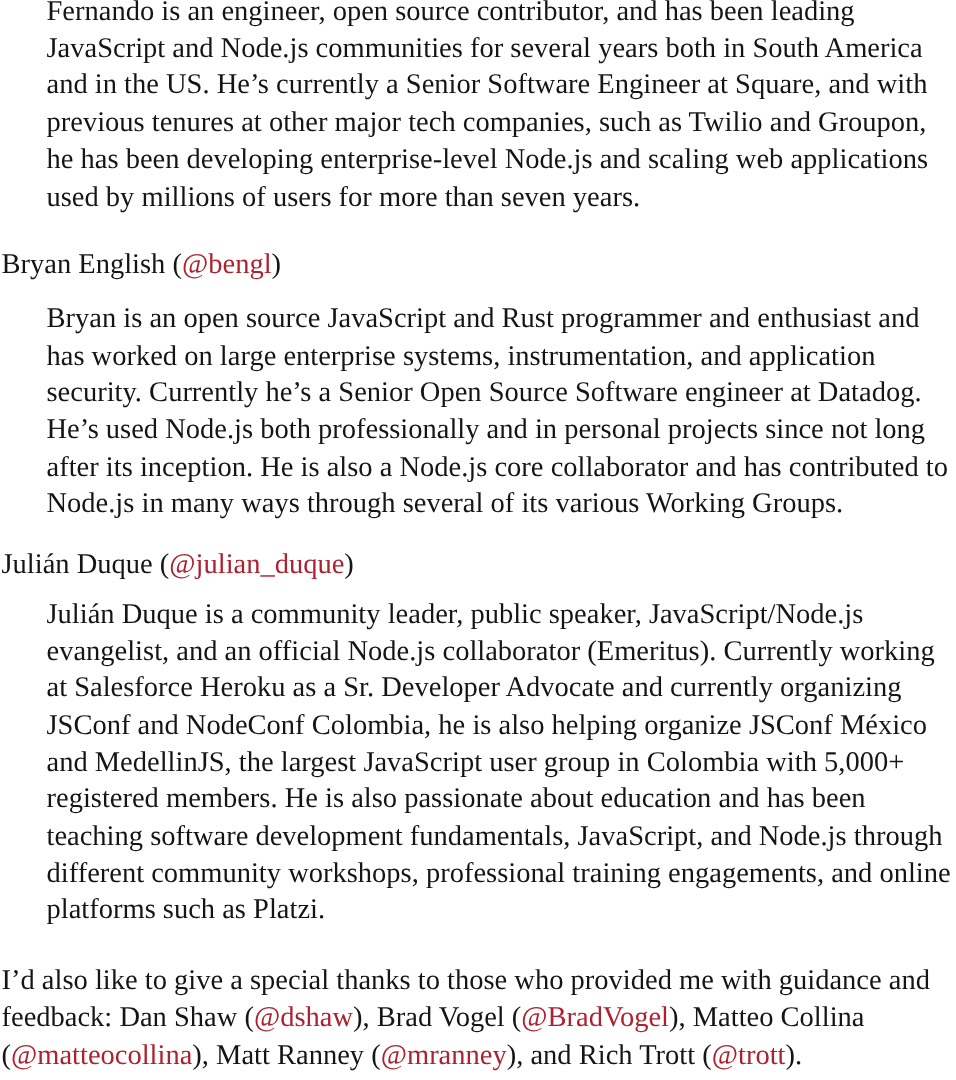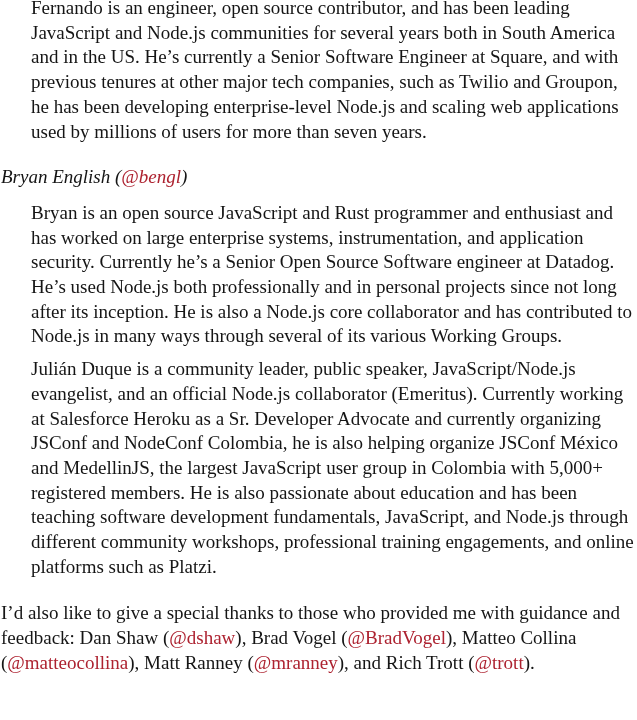--- a/index.html
+++ b/index.html
@@ -26,21 +26,20 @@
   .page p {
     margin: 0;
     font-size: 19px;
     line-height: 24.7px;
     text-align: left;
   }
   .para-indent {
     margin-left: 30px !important;
   }
   .bio-heading {
-    font-style: italic;
     margin-top: 21px !important;
   }
   .bio-heading-2 {
     margin-top: 16px !important;
   }
   .bio-para {
     margin-top: 11px !important;
   }
   .bio-para-2 {
     margin-top: 8px !important;
@@ -59,18 +58,19 @@
 <body>
 
 <div class="page">
 
   <p class="para-indent">Fernando is an engineer, open source contributor, and has been leading JavaScript and Node.js communities for several years both in South America and in the US. He’s currently a Senior Software Engineer at Square, and with previous tenures at other major tech companies, such as Twilio and Groupon, he has been developing enterprise-level Node.js and scaling web applications used by millions of users for more than seven years.</p>
 
   <p class="bio-heading"><span>Bryan English (</span><a class="handle">@bengl</a><span>)</span></p>
 
   <p class="para-indent bio-para">Bryan is an open source JavaScript and Rust programmer and enthusiast and has worked on large enterprise systems, instrumentation, and application security. Currently he’s a Senior Open Source Software engineer at Datadog. He’s used Node.js both professionally and in personal projects since not long after its inception. He is also a Node.js core collaborator and has contributed to Node.js in many ways through several of its various Working Groups.</p>
 
+  <p class="bio-heading bio-heading-2"><span>Julián Duque (</span><a class="handle">@julian_duque</a><span>)</span></p>
 
   <p class="para-indent bio-para bio-para-2">Julián Duque is a community leader, public speaker, JavaScript/Node.js evangelist, and an official Node.js collaborator (Emeritus). Currently working at Salesforce Heroku as a Sr. Developer Advocate and currently organizing JSConf and NodeConf Colombia, he is also helping organize JSConf México and MedellinJS, the largest JavaScript user group in Colombia with 5,000+ registered members. He is also passionate about education and has been teaching software development fundamentals, JavaScript, and Node.js through different community workshops, professional training engagements, and online platforms such as Platzi.</p>
 
   <p class="thanks-para"><span>I’d also like to give a special thanks to those who provided me with guidance and feedback: Dan Shaw (</span><a class="handle">@dshaw</a><span>), Brad Vogel (</span><a class="handle">@BradVogel</a><span>), Matteo Collina (</span><a class="handle">@matteocollina</a><span>), Matt Ranney (</span><a class="handle">@mranney</a><span>), and Rich Trott (</span><a class="handle">@trott</a><span>).</span></p>
 
 </div>
 
 </body></html>

